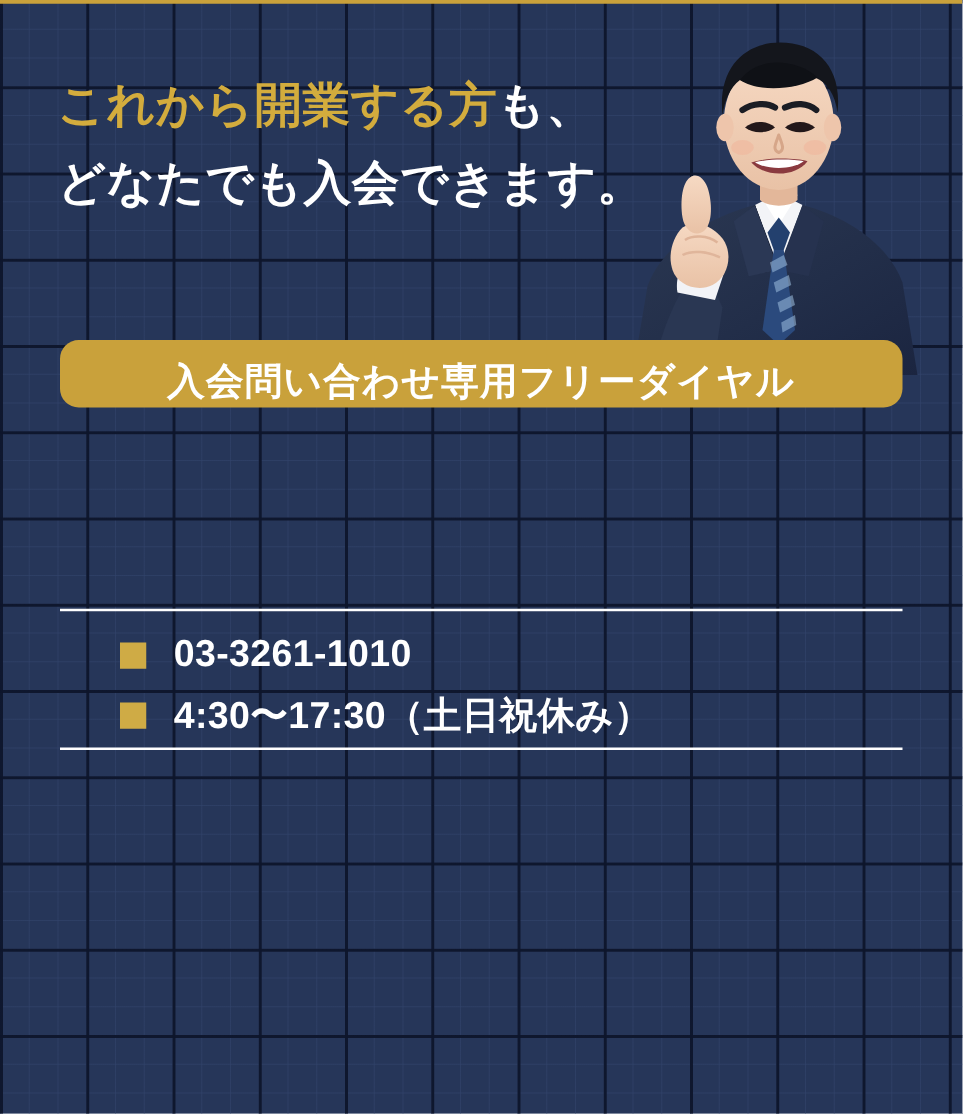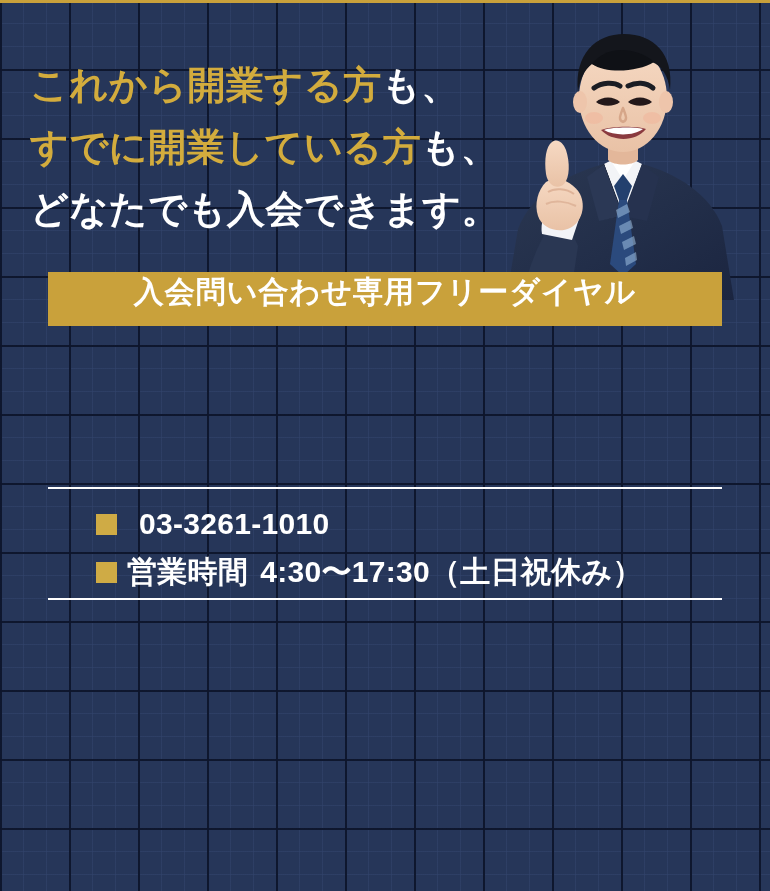--- a/index.html
+++ b/index.html
@@ -38,21 +38,21 @@
     left: 0; top: 0;
     width: 770px;
     height: 3px;
     background: #c9a13b;
     z-index: 6;
   }
 
   
   .headline {
     position: absolute;
-    left: 30px;
+    left: 46px;
     top: 54px;
     width: 470px;
     z-index: 4;
   }
   .headline .line {
     font-size: 38px;
     line-height: 62px;
     font-weight: 700;
     letter-spacing: 0.5px;
     white-space: nowrap;
@@ -74,22 +74,23 @@
   
   .cta-bar {
     position: absolute;
     left: 48px;
     top: 272px;
     width: 674px;
     height: 54px;
     background: #c9a13b;
     z-index: 5;
     display: flex;
-    align-items: flex-start;
+    align-items: flex-end;
     justify-content: center;
+    border-radius: 15px;
   }
   .cta-bar .cta-label {
     color: #ffffff;
     font-size: 30px;
     font-weight: 700;
     letter-spacing: 1px;
     white-space: nowrap;
   }
 
   
@@ -213,42 +214,38 @@
         <ellipse cx="156" cy="104" rx="9" ry="6" fill="#f0b49a" opacity="0.55"></ellipse>
       </g>
     </svg>
   </div>
 
   <div class="headline">
     <div class="line">
       <span class="gold-txt">これから開業する方</span><span class="white-txt">も、</span>
     </div>
     <div class="line">
-      <span class="gold-txt">すでに開業している方</span><span class="white-txt">も、</span>
-    </div>
-    <div class="line">
       <span class="white-txt">どなたでも入会できます。</span>
     </div>
   </div>
 
   <div class="cta-bar">
     <span class="cta-label">入会問い合わせ専用フリーダイヤル</span>
   </div>
 
   <div class="rule top"></div>
   <div class="rule bottom"></div>
 
   <div class="contact-list">
 
     <div class="contact-row">
       <span class="bullet"></span>
       <span class="contact-text" style="padding-left:12px;">03-3261-1010</span>
     </div>
 
     <div class="contact-row">
       <span class="bullet"></span>
-      <span class="contact-text">営業時間</span>
       <span class="contact-text" style="padding-left:12px;">4:30〜17:30（土日祝休み）</span>
     </div>
 
   </div>
 
 </div>
 
 </body></html>

